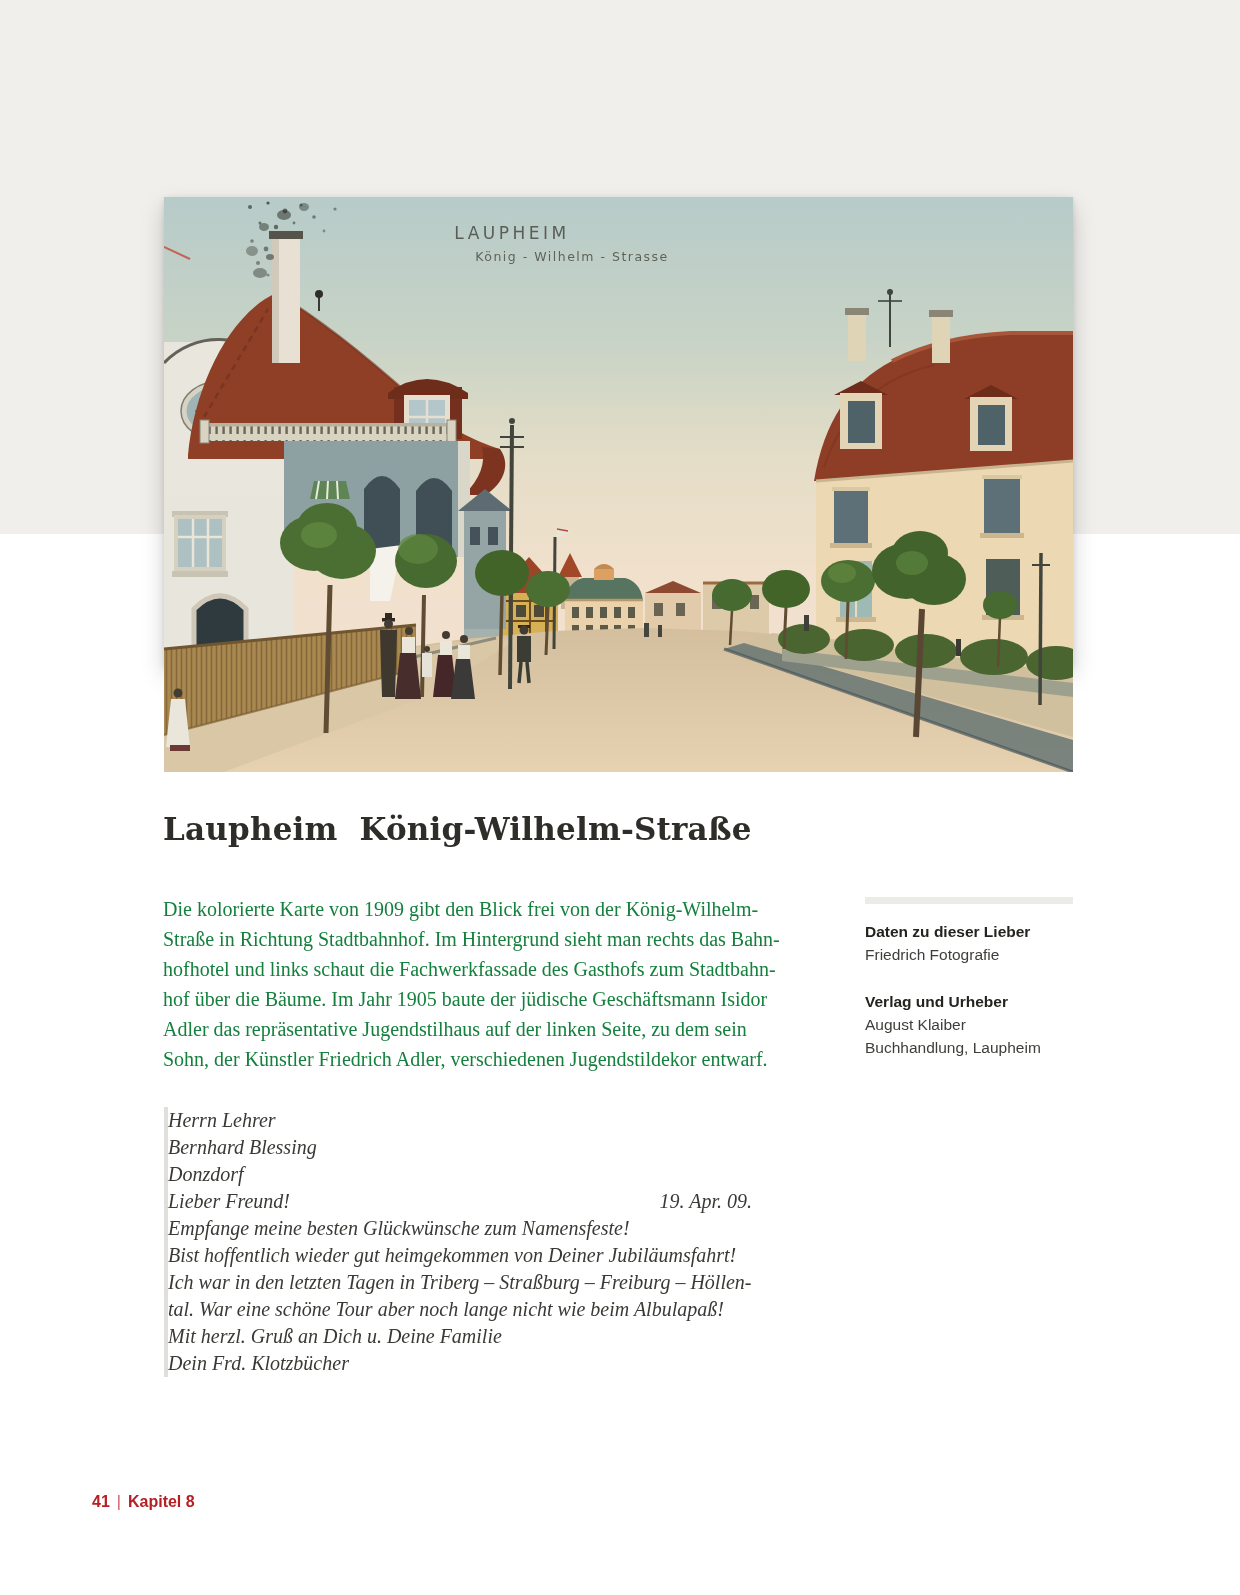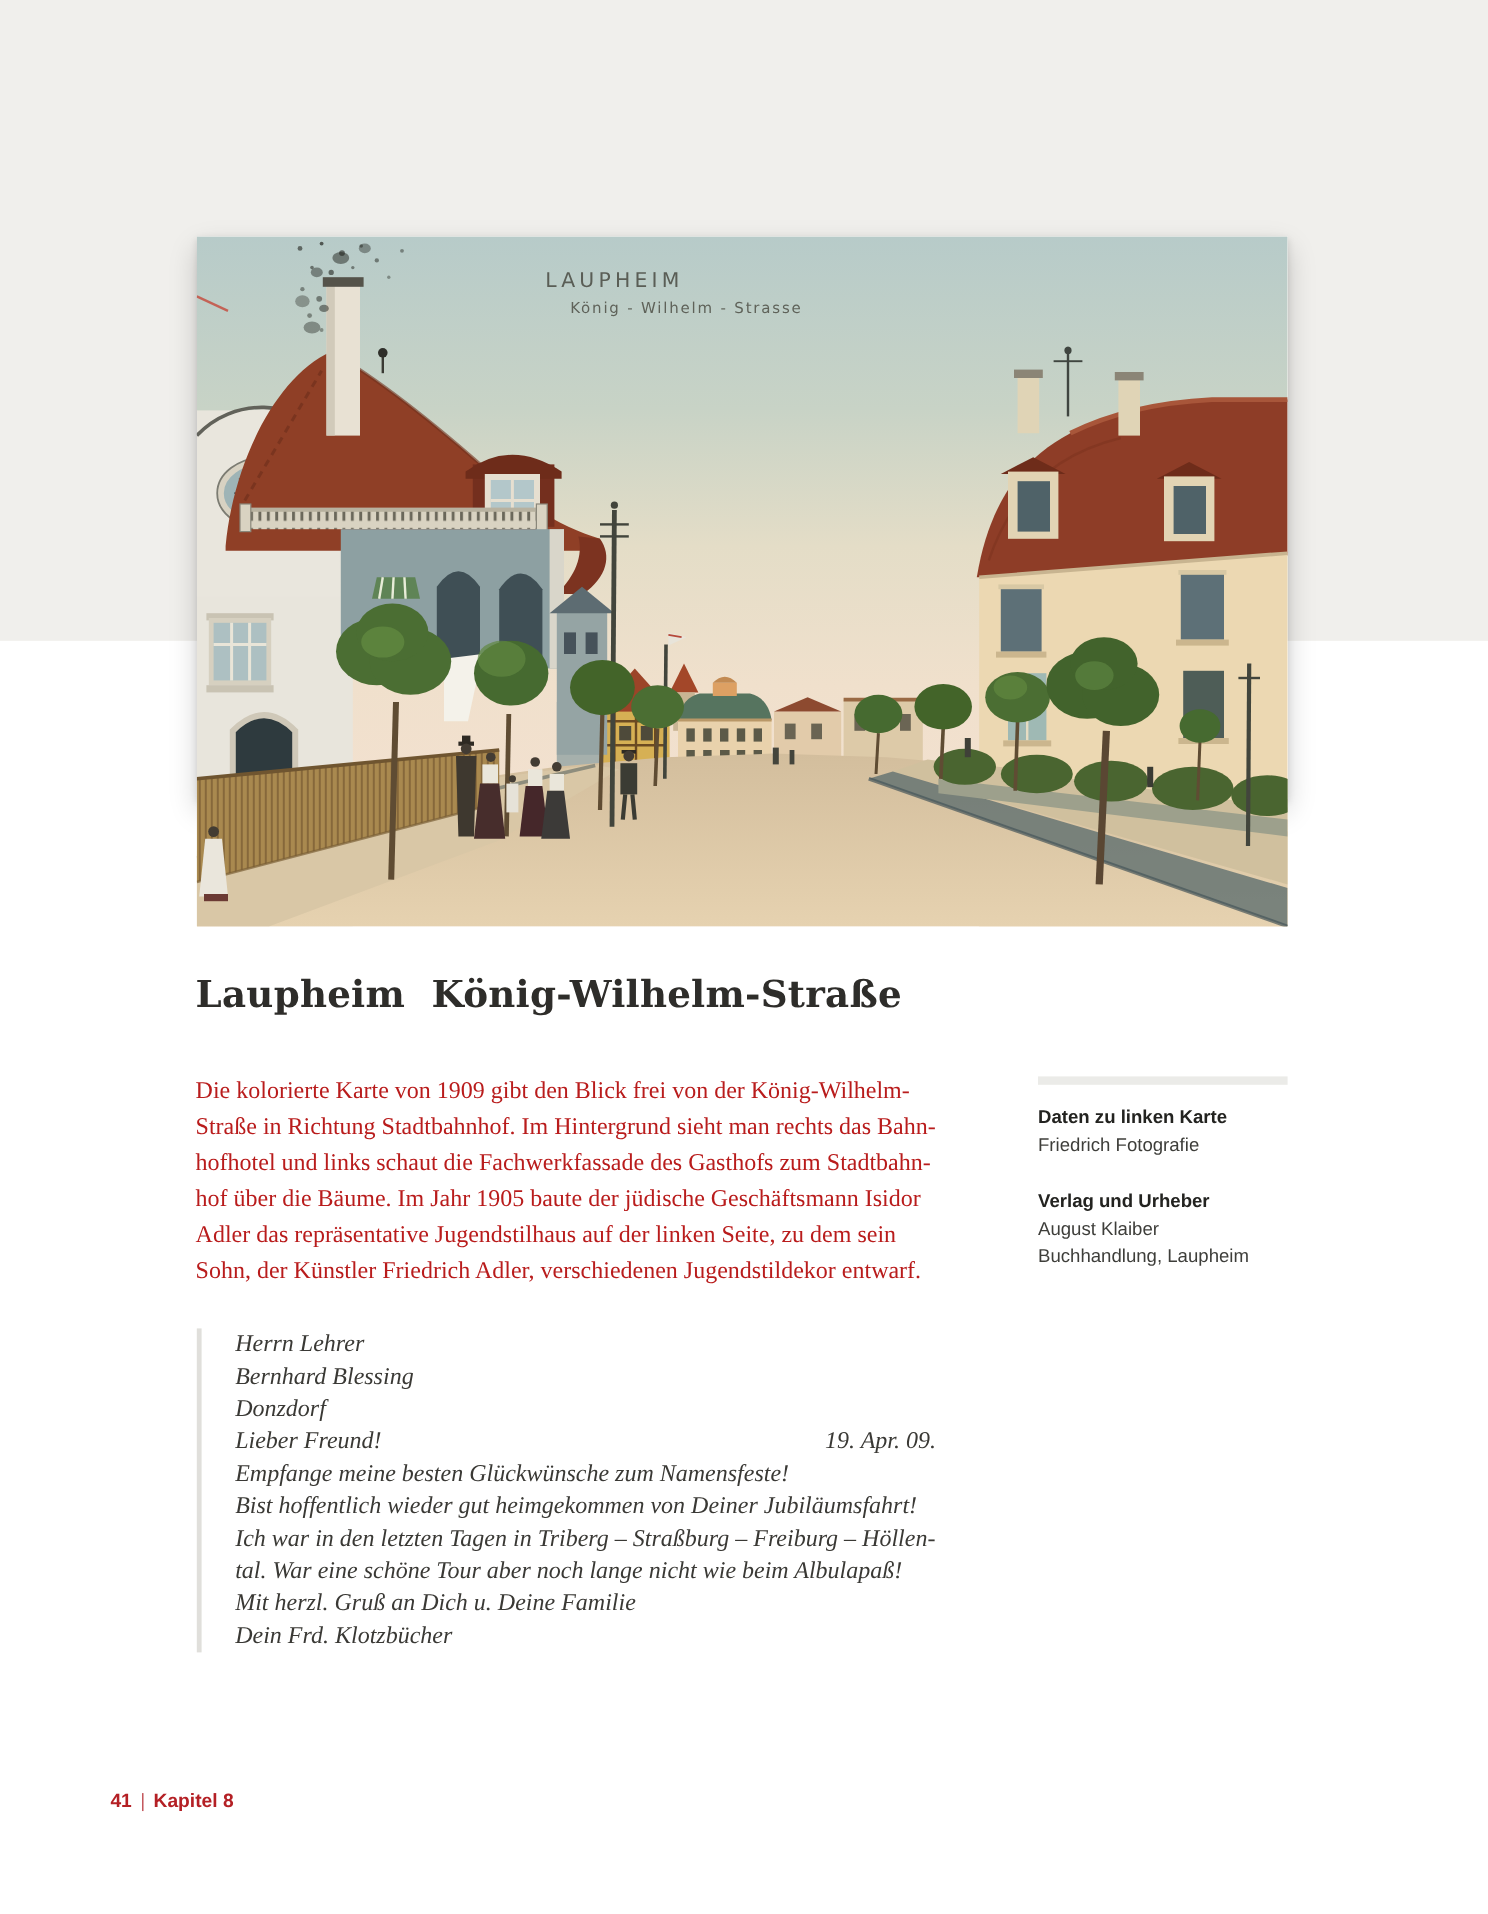--- a/index.html
+++ b/index.html
@@ -13,32 +13,32 @@
 
   
   .postcard{position:absolute;left:164px;top:197px;width:909px;height:469px;
             box-shadow:0 10px 22px rgba(0,0,0,0.18), 0 2px 6px rgba(0,0,0,0.12);}
   .postcard svg{display:block;}
 
   
   .heading{position:absolute;left:163px;top:811px;font-family:"DejaVu Serif",serif;
            font-weight:700;font-size:31px;color:#2e2d2a;white-space:pre;letter-spacing:.2px;}
   .body-copy{position:absolute;left:163px;top:894px;font-family:"Liberation Serif",serif;
-             font-size:20px;line-height:30px;color:#b91c1c;white-space:pre;}
+             font-size:20px;line-height:30px;color:#15803d;white-space:pre;}
 
   
   .sidebar{position:absolute;left:865px;top:897px;width:208px;font-family:"Liberation Sans",sans-serif;}
   .sidebar .bar{width:208px;height:7px;background:#ebebe8;margin-bottom:16px;}
   .sidebar .sec{margin-bottom:24px;}
   .sidebar .sec-title{font-weight:700;font-size:15.5px;line-height:23px;color:#232320;}
   .sidebar .sec-text{font-size:15.5px;line-height:23px;color:#3e3e3a;}
 
   
   .quote{position:absolute;left:164px;top:1107px;border-left:4px solid #e0dfdb;
-         padding-left:28px;font-family:"Liberation Serif",serif;font-style:italic;
+         font-family:"Liberation Serif",serif;font-style:italic;
          font-size:20px;line-height:27px;color:#3a3935;}
   .quote .address{white-space:pre;}
   .quote .letter-head{display:flex;justify-content:space-between;width:584px;}
   .quote .letter-body{white-space:pre;}
 
   
   .footer{position:absolute;left:92px;top:1493px;font-family:"Liberation Sans",sans-serif;
           font-size:16px;font-weight:700;color:#b42025;}
   .footer .sep{color:#c4595e;font-weight:400;padding:0 7px;}
 </style>
@@ -371,21 +371,21 @@
   <div class="body-copy">Die kolorierte Karte von 1909 gibt den Blick frei von der König-Wilhelm-
 Straße in Richtung Stadtbahnhof. Im Hintergrund sieht man rechts das Bahn-
 hofhotel und links schaut die Fachwerkfassade des Gasthofs zum Stadtbahn-
 hof über die Bäume. Im Jahr 1905 baute der jüdische Geschäftsmann Isidor
 Adler das repräsentative Jugendstilhaus auf der linken Seite, zu dem sein
 Sohn, der Künstler Friedrich Adler, verschiedenen Jugendstildekor entwarf.</div>
 
   <div class="sidebar">
     <div class="bar"></div>
     <div class="sec">
-      <div class="sec-title">Daten zu linken Karte</div>
+      <div class="sec-title">Daten zu dieser Lieber</div>
       <div class="sec-text">Friedrich Fotografie</div>
     </div>
     <div class="sec">
       <div class="sec-title">Verlag und Urheber</div>
       <div class="sec-text">August Klaiber Buchhandlung, Laupheim</div>
     </div>
   </div>
 
   <div class="quote">
     <div class="address">Herrn Lehrer

